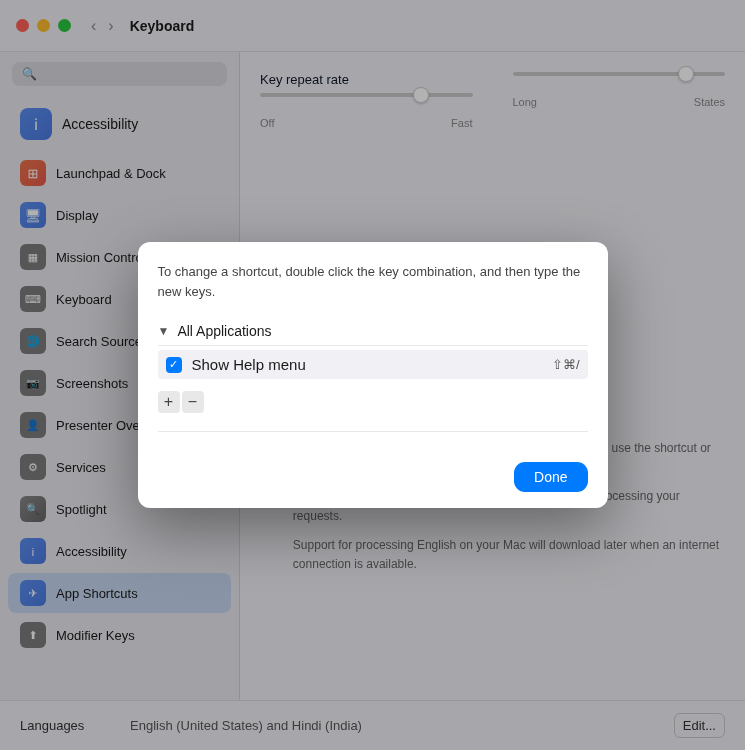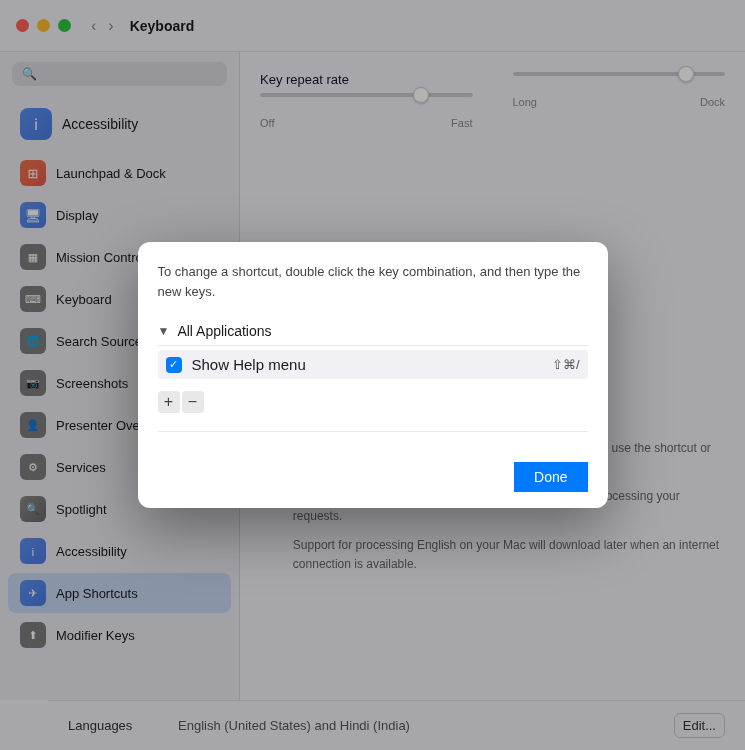--- a/index.html
+++ b/index.html
@@ -345,41 +345,40 @@
     .modal-footer {
       padding: 10px 20px 16px;
       display: flex;
       justify-content: flex-end;
     }
 
     .done-button {
       background: #007aff;
       color: white;
       border: none;
-      border-radius: 0;
+      border-radius: 11px;
       padding: 7px 20px;
       font-size: 14px;
       font-weight: 500;
       cursor: pointer;
     }
 
     .dictation-info {
       font-size: 12px;
       color: #666;
       line-height: 1.6;
       margin-top: 10px;
     }
 
     .languages-row {
       display: flex;
       align-items: center;
       padding: 12px 20px;
       border-top: 1px solid #d8d8d8;
       gap: 10px;
-      margin-left: 48px;
     }
 
     .lang-label {
       font-size: 13px;
       color: #333;
       width: 100px;
     }
 
     .lang-value {
       font-size: 13px;
@@ -537,21 +536,21 @@
             </div>
           </div>
         </div>
         <div class="repeat-control">
           <div class="slider-container">
             <div class="slider-track">
               <div class="slider-thumb" style="left: 78%;"></div>
             </div>
             <div class="slider-labels">
               <span class="slider-label-text">Long</span>
-              <span class="slider-label-text">Dock</span>
+              <span class="slider-label-text">States</span>
             </div>
           </div>
         </div>
       </div>
 
       <div style="margin-top: 300px;">
         <div style="display:flex;align-items:flex-start;gap:10px;margin-bottom:8px;">
           <span style="font-size:18px;">🎙</span>
           <div>
             <div class="dictation-info">Use Dictation wherever you can type text. To start dictating, use the shortcut or select Start Dictation from the Edit menu.</div>

